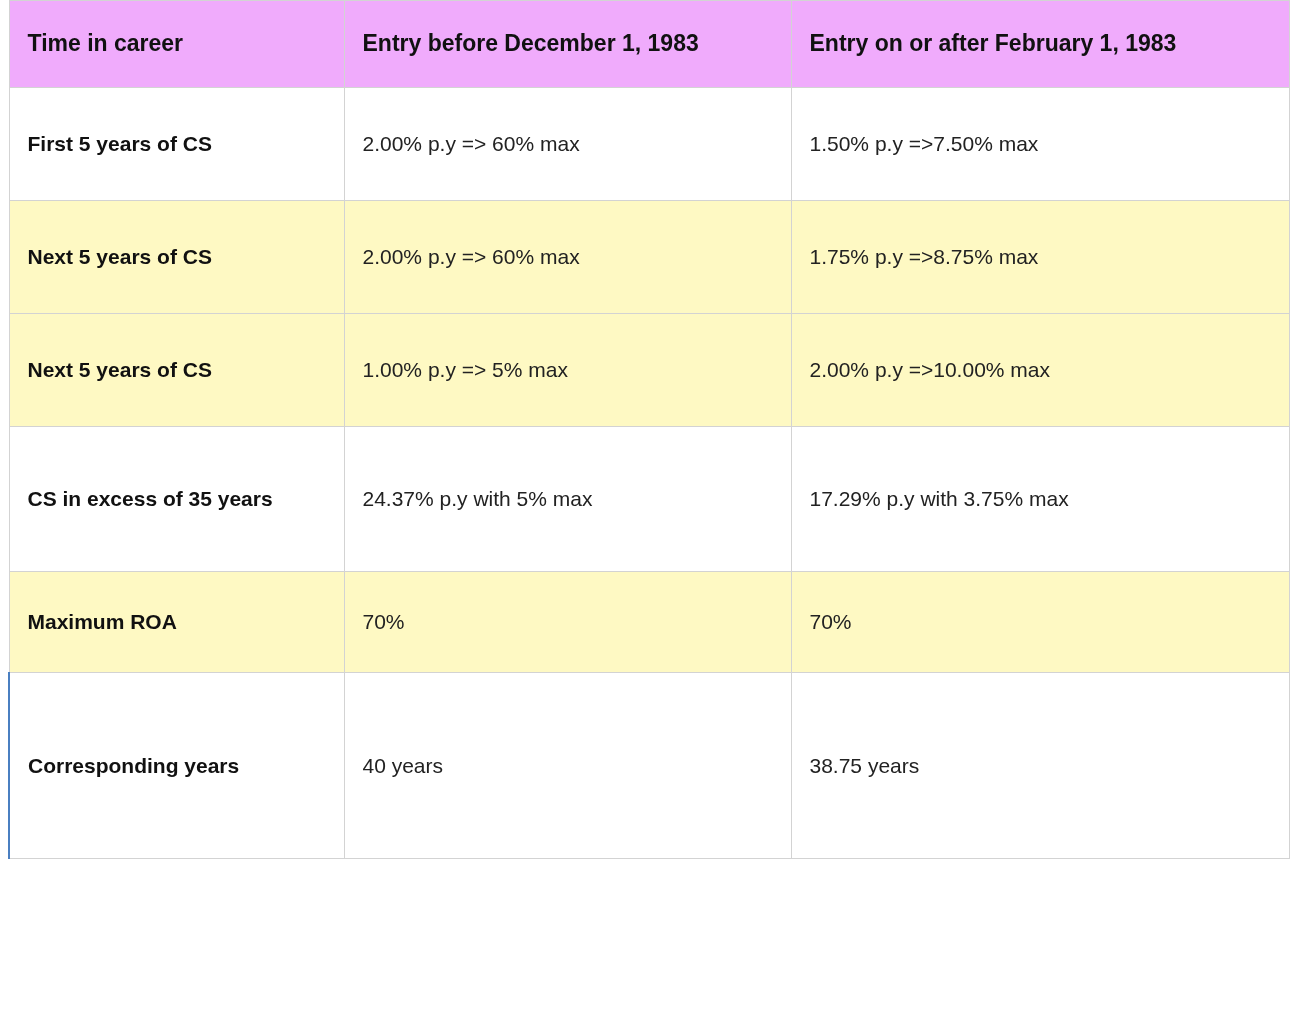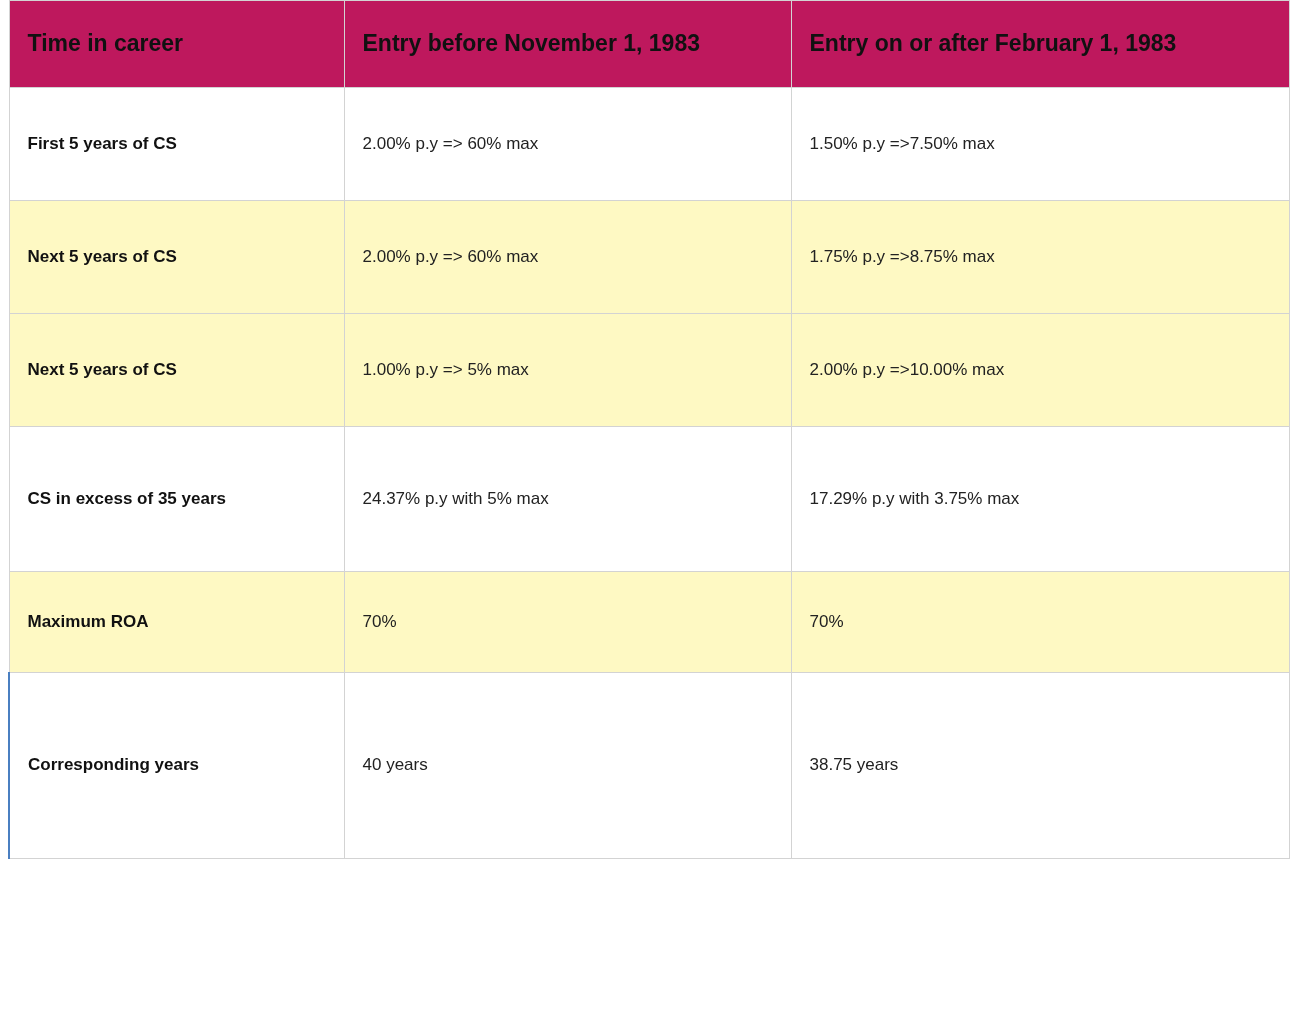--- a/index.html
+++ b/index.html
@@ -26,26 +26,26 @@
     table-layout: fixed;
   }
   table.data-table col.c0 { width: 335px; }
   table.data-table col.c1 { width: 447px; }
   table.data-table col.c2 { width: 498px; }
 
   table.data-table th,
   table.data-table td {
     border: 1px solid #d3d3d3;
     padding: 0 18px;
-    font-size: 17px;
+    font-size: 21px;
     line-height: 1.3;
     vertical-align: middle;
   }
   table.data-table thead th {
-    background: #be185d;
+    background: #f0abfc;
     font-weight: bold;
     text-align: left;
     height: 86px;
     font-size: 23px;
     color: #111;
   }
   table.data-table tbody tr.shaded td {
     background: #fef9c3;
   }
   table.data-table tbody tr td:first-child {
@@ -77,21 +77,21 @@
 <div class="table-wrap">
   <table class="data-table">
     <colgroup>
       <col class="c0">
       <col class="c1">
       <col class="c2">
     </colgroup>
     <thead>
       <tr>
         <th>Time in career</th>
-        <th>Entry before November 1, 1983</th>
+        <th>Entry before December 1, 1983</th>
         <th>Entry on or after February 1, 1983</th>
       </tr>
     </thead>
     <tbody>
       <tr class="row-h1">
         <td>First 5 years of CS</td>
         <td class="value-cell">2.00% p.y =&gt; 60% max</td>
         <td class="value-cell">1.50% p.y =&gt;7.50% max</td>
       </tr>
       <tr class="row-h2 shaded">

